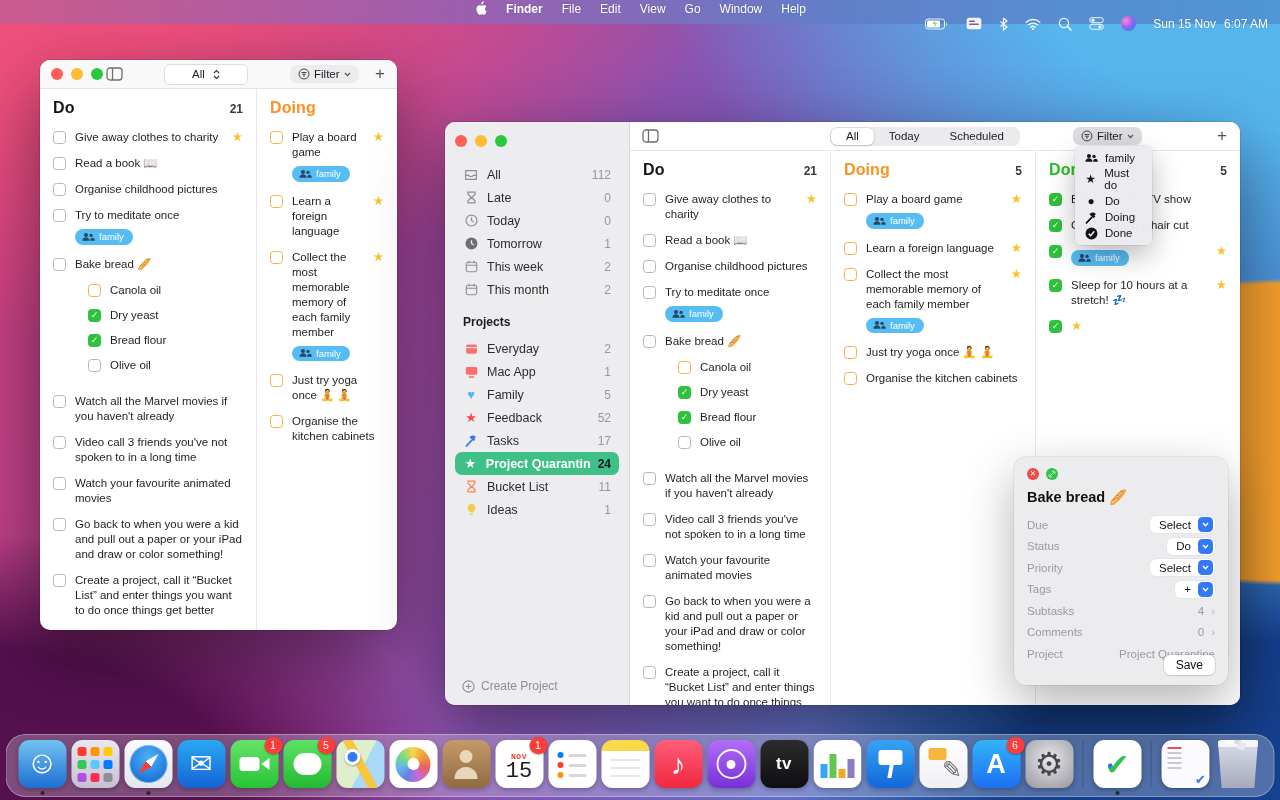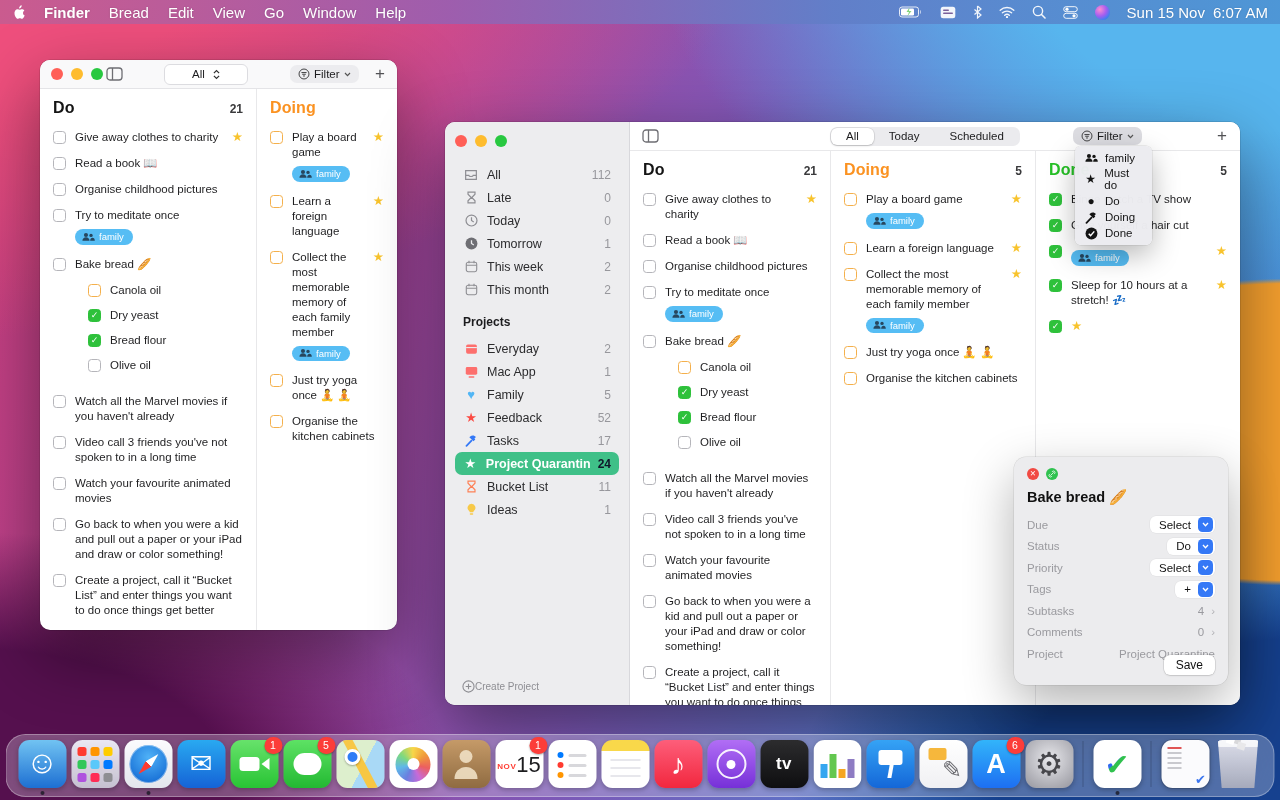--- a/index.html
+++ b/index.html
@@ -7,23 +7,23 @@
   .desktop{position:absolute;inset:0;
     background:
       radial-gradient(42% 32% at 101% 54%, #f7a12f 0 58%, rgba(247,161,47,0) 60%),
       radial-gradient(55% 45% at 103% 100%, #16418f 0 45%, rgba(22,65,143,0) 75%),
       radial-gradient(50% 42% at -2% 98%, #55104e 0 40%, rgba(85,16,78,0) 75%),
       radial-gradient(95% 85% at 108% -8%, #57b5ee 0 30%, rgba(87,181,238,0) 60%),
       radial-gradient(120% 95% at -12% -14%, #ef4f7d 0 28%, rgba(239,79,125,0) 60%),
       linear-gradient(108deg, #cc3e7c 0%, #a8459c 30%, #7f58b8 52%, #4f7fd0 78%, #3f8fd8 100%);}
   
   .menubar{position:absolute;top:0;left:0;right:0;height:24px;display:flex;align-items:center;
-    padding:1px 12px;box-sizing:border-box;color:#fff;font-size:15px;z-index:70;
+    padding:1px 12px;box-sizing:border-box;color:#fff;font-size:12px;z-index:70;
     background:linear-gradient(90deg,rgba(199,92,144,.92),rgba(154,95,176,.92) 35%,rgba(97,126,200,.92) 65%,rgba(77,148,212,.92));
-    text-shadow:0 0 2px rgba(0,0,0,.18);}
+    text-shadow:0 0 2px rgba(0,0,0,.18);flex-direction:column;}
   .mb-left{display:flex;align-items:center;gap:19px;}
   .mb-app{font-weight:700;}
   .mb-right{margin-left:auto;display:flex;align-items:center;gap:17px;}
   .mb-ic{display:flex;align-items:center;}
   .siri-dot{width:15px;height:15px;border-radius:50%;
     background:radial-gradient(circle at 32% 30%,#ff8bd0,#a45ef0 45%,#3f7ef0 75%,#2a3b8f);}
   .mb-clock{display:flex;gap:8px;}
   
   .window{position:absolute;background:#fff;border-radius:10px;overflow:hidden;
     box-shadow:0 25px 70px rgba(0,0,0,.45),0 0 0 .5px rgba(0,0,0,.2);}
@@ -70,21 +70,21 @@
     display:flex;flex-direction:column;padding:13px 10px 12px;box-sizing:border-box;}
   .side-list{margin-top:16px;}
   .side-item{display:flex;align-items:center;gap:8px;height:23px;padding:0 8px;border-radius:7px;
     font-size:12.5px;color:#2c2c2e;}
   .side-ic{width:16px;display:flex;justify-content:center;align-items:center;color:#8e8e93;font-size:13px;}
   .side-label{white-space:nowrap;overflow:hidden;}
   .side-count{margin-left:auto;color:#97979c;font-size:12px;}
   .side-item.selected{background:#3fc088;color:#fff;font-weight:600;}
   .side-item.selected .side-ic,.side-item.selected .side-count{color:#0f172a;}
   .side-header{font-size:12px;font-weight:700;color:#1c1c1e;margin:14px 8px 8px;}
-  .create-project{margin-top:auto;color:#8e8e93;font-size:10px;display:flex;
+  .create-project{margin-top:auto;color:#8e8e93;font-size:12px;display:flex;gap:6px;
     align-items:center;padding:0 7px;}
   .fw-main{flex:1;display:flex;flex-direction:column;background:#fff;min-width:0;}
   .fw-toolbar{height:28px;border-bottom:1px solid #e8e8ea;position:relative;
     display:flex;align-items:center;padding:0 12px;}
   .seg{position:absolute;left:200px;display:flex;background:#ebebee;border-radius:7px;padding:1px;
     font-size:11.5px;color:#1c1c1e;}
   .seg-item{padding:2.5px 15px;border-radius:6px;position:relative;}
   .seg-item.selected{background:#fff;box-shadow:0 0 0 .5px rgba(0,0,0,.12),0 1px 2px rgba(0,0,0,.15);font-weight:500;}
   .fw-filter{position:absolute;left:443px;background:#dcdce1;}
   .fw-plus{position:absolute;right:13px;font-size:17px;color:#515154;}
@@ -158,21 +158,21 @@
     background:#2f7cf6;border:3px solid #fff;left:8px;top:9px;box-shadow:0 1px 2px rgba(0,0,0,.3);}
   .dock-ic-photos{background:#fff;}
   .dock-ic-photos::after{content:"";width:35px;height:35px;border-radius:50%;
     background:conic-gradient(#f8d648,#f09c3a,#ec5f5f,#c76ad8,#6a7fe0,#5fb8e8,#7ed97f,#f8d648);}
   .dock-ic-photos::before{content:"";position:absolute;width:12px;height:12px;border-radius:50%;background:#fff;z-index:1;}
   .dock-ic-contacts{background:linear-gradient(180deg,#c59a68,#8f6b41);}
   .dock-ic-contacts::before{content:"";position:absolute;top:10px;width:13px;height:13px;border-radius:50%;
     background:#efe0c4;opacity:.9;}
   .dock-ic-contacts::after{content:"";position:absolute;bottom:9px;width:23px;height:12px;
     border-radius:12px 12px 0 0;background:#efe0c4;opacity:.9;}
-  .dock-ic-calendar{background:#fff;flex-direction:row;}
+  .dock-ic-calendar{background:#fff;flex-direction:column;font-family:Liberation Mono, monospace;}
   .cal-m{color:#ff3b30;font-size:8px;font-weight:700;letter-spacing:.6px;margin-top:5px;}
   .cal-d{font-size:22px;color:#1c1c1e;line-height:21px;font-weight:300;}
   .dock-ic-reminders{background:#fff;}
   .dock-ic-reminders::before{content:"";position:absolute;left:9px;top:12px;width:6px;height:6px;border-radius:50%;
     background:#007aff;box-shadow:0 10px 0 #ff3b30,0 20px 0 #ff9500;}
   .dock-ic-reminders::after{content:"";position:absolute;left:20px;top:14px;width:18px;height:2.5px;
     background:#d8d8dc;border-radius:2px;box-shadow:0 10px 0 #d8d8dc,0 20px 0 #d8d8dc;}
   .dock-ic-notes{background:linear-gradient(180deg,#f9d84a 0 11px,#fff 11px);}
   .dock-ic-notes::after{content:"";position:absolute;top:19px;width:30px;height:2px;background:#e7e7ec;
     box-shadow:0 8px 0 #e7e7ec,0 16px 0 #e7e7ec;}
@@ -221,21 +221,21 @@
 <div class="desktop">
 
   <div class="menubar">
     <div class="mb-left">
       <span class="mb-ic">
         <svg width="13" height="15" viewBox="0 0 20 22" fill="#fff">
             <path d="M13.9 3.3c.7-.9 1.2-2.1 1-3.3-1 .1-2.3.7-3 1.6-.7.8-1.2 2-1 3.2 1.1 0 2.3-.6 3-1.5zM16.9 11.6c0-2.4 2-3.6 2.1-3.7-1.1-1.7-2.9-1.9-3.5-1.9-1.5-.2-2.9.9-3.7.9-.8 0-1.9-.9-3.2-.8-1.6 0-3.1 1-4 2.4-1.7 2.9-.4 7.3 1.2 9.7.8 1.2 1.8 2.5 3 2.4 1.2 0 1.7-.8 3.2-.8s1.9.8 3.2.8c1.3 0 2.2-1.2 3-2.4.9-1.4 1.3-2.7 1.3-2.8-.1 0-2.6-1-2.6-3.8z"></path>
           </svg>
       </span>
       <span class="mb-app">Finder</span>
-      <span class="mb-item">Bread</span>
+      <span class="mb-item">File</span>
       <span class="mb-item">Edit</span>
       <span class="mb-item">View</span>
       <span class="mb-item">Go</span>
       <span class="mb-item">Window</span>
       <span class="mb-item">Help</span>
     </div>
     <div class="mb-right">
       <span class="mb-ic">
         <svg width="24" height="12" viewBox="0 0 24 12">
             <rect x=".5" y="1" width="19" height="10" rx="2.5" stroke="#fff" opacity=".85" fill="none"></rect>

